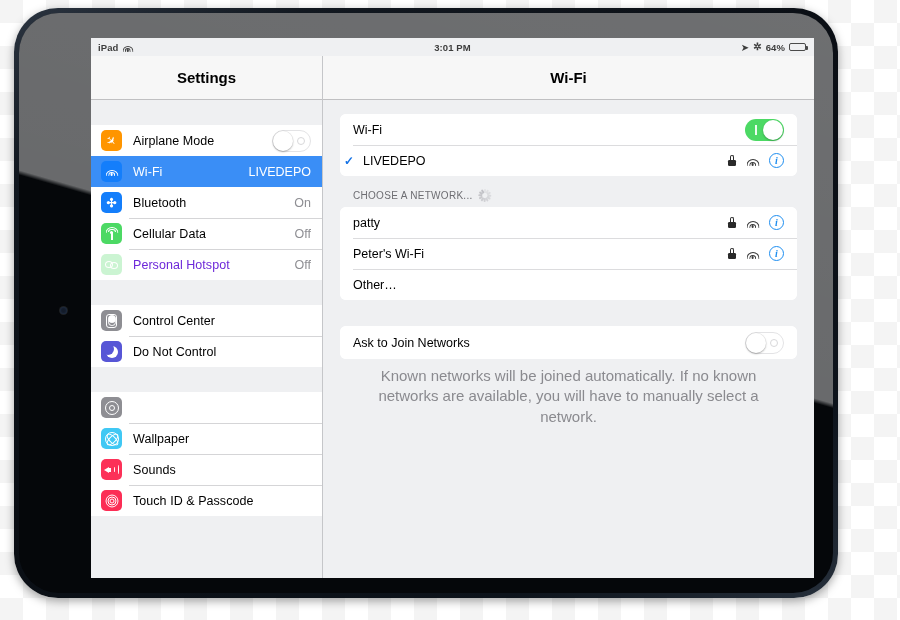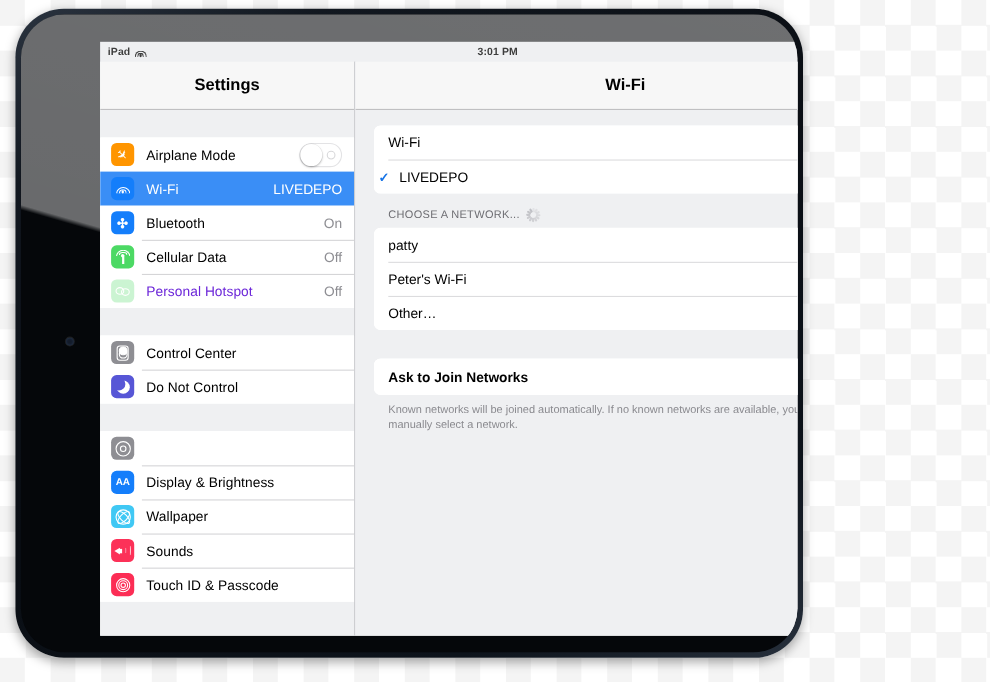--- a/index.html
+++ b/index.html
@@ -16,21 +16,21 @@
   #canvas {
     position:absolute; left:0; top:0; width:900px; height:620px;
     background:
       repeating-conic-gradient(#ffffff 0% 25%, #f4f4f4 0% 50%) 0 0/46px 46px;
   }
 
   
   #device {
     position:absolute;
     left:14px; top:8px;
-    width:716px; height:590px;
+    width:824px; height:590px;
     border-radius:44px;
     background:linear-gradient(150deg,#2b3440 0%,#121820 16%,#0a0e14 48%,#0d131b 82%,#27303c 100%);
     box-shadow:0 3px 10px rgba(0,0,0,.35);
     padding:5px;
   }
   #device-inner {
     position:absolute; left:5px; top:5px; right:5px; bottom:5px;
     border-radius:40px;
     background:#05070a;
     overflow:hidden;
@@ -217,22 +217,23 @@
     font-size:10px; color:#6d6d72; letter-spacing:.3px;
     padding:13px 0 5px 13px; text-transform:uppercase;
   }
   .spinner { width:13px; height:13px; position:relative; display:inline-block; }
   .spinner span {
     position:absolute; left:5.7px; top:0; width:1.6px; height:3.6px;
     background:#bdbdc2; border-radius:1px;
     transform-origin:0.8px 6.5px;
   }
   .footnote {
-    font-size:10px; color:#8a8a8f; line-height:1.35;
+    font-size:15px; color:#8a8a8f; line-height:1.35;
     padding:7px 13px 0 13px;
+    text-align:center;
   }
 
   
   .ic-airplane { background:#ff9500; }
   .ic-wifi     { background:#147efb; }
   .ic-bt       { background:#147efb; }
   .ic-cell     { background:#4cd964; }
   .ic-hotspot  { background:#8ee79c; }
   .ic-notif    { background:#8e8e93; }
   .ic-control  { background:#8e8e93; }
@@ -455,26 +456,20 @@
 
           <div class="gap"></div>
 
           <div class="group">
             <div class="row">
               <span class="row-icon ic-general">
                   <span class="gear"></span>
                 </span>
             </div>
             <div class="row">
-              <span class="row-icon ic-display">
-                  <span class="aa">AA</span>
-                </span>
-              <span class="row-label">Display &amp; Brightness</span>
-            </div>
-            <div class="row">
               <span class="row-icon ic-wall">
                   <span class="flower"></span>
                 </span>
               <span class="row-label">Wallpaper</span>
             </div>
             <div class="row">
               <span class="row-icon ic-sounds">
                 <span class="speaker">
                     <span class="cone"></span>
                     <span class="box"></span>
@@ -579,21 +574,21 @@
                     </span>
                   <span class="info-btn">i</span>
                 </span>
               </div>
               <div class="drow">
                 <span class="drow-label">Other…</span>
               </div>
             </div>
 
             <div class="card" style="margin-top:26px;">
-              <div class="drow" style="height:33px;font-weight:bold;">
+              <div class="drow" style="height:33px;">
                 <span class="drow-label">Ask to Join Networks</span>
                 <span class="toggle off">
                   <span class="knob"></span>
                   <span class="offdot"></span>
                 </span>
               </div>
             </div>
 
             <div class="footnote">Known networks will be joined automatically. If no known networks are available, you will have to manually select a network.</div>
 

